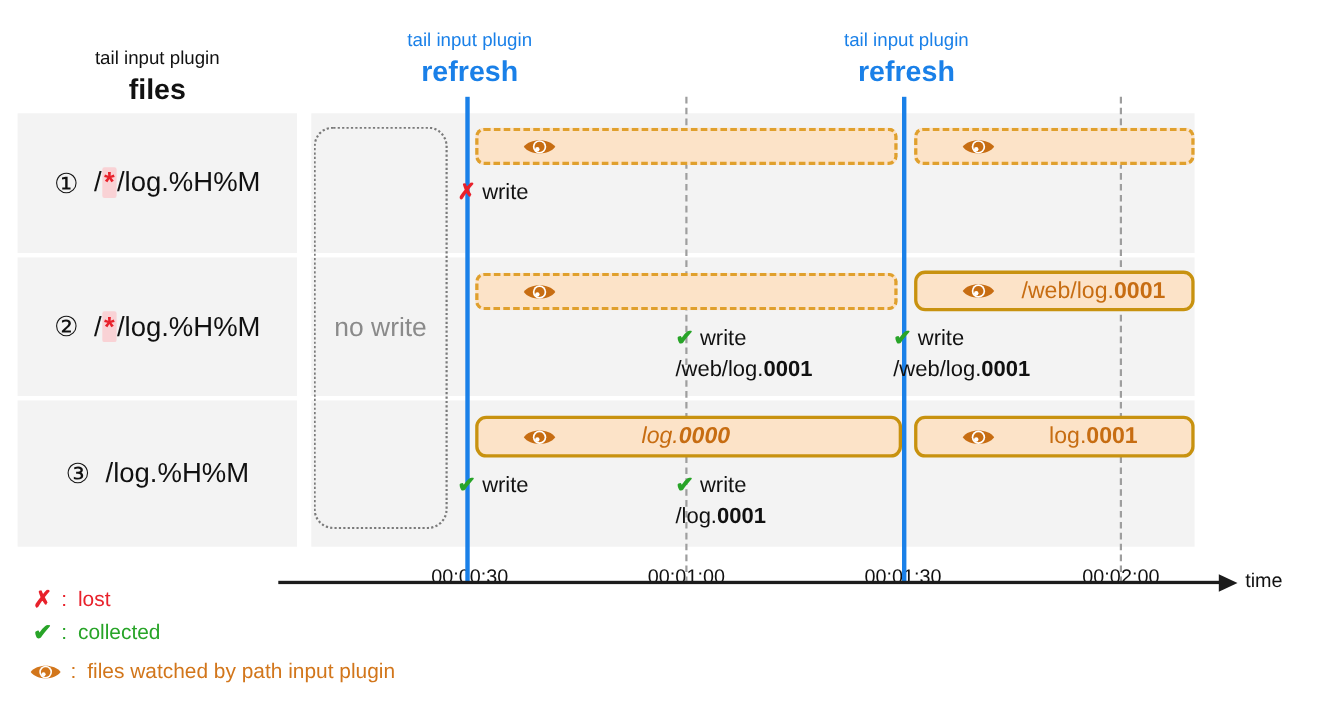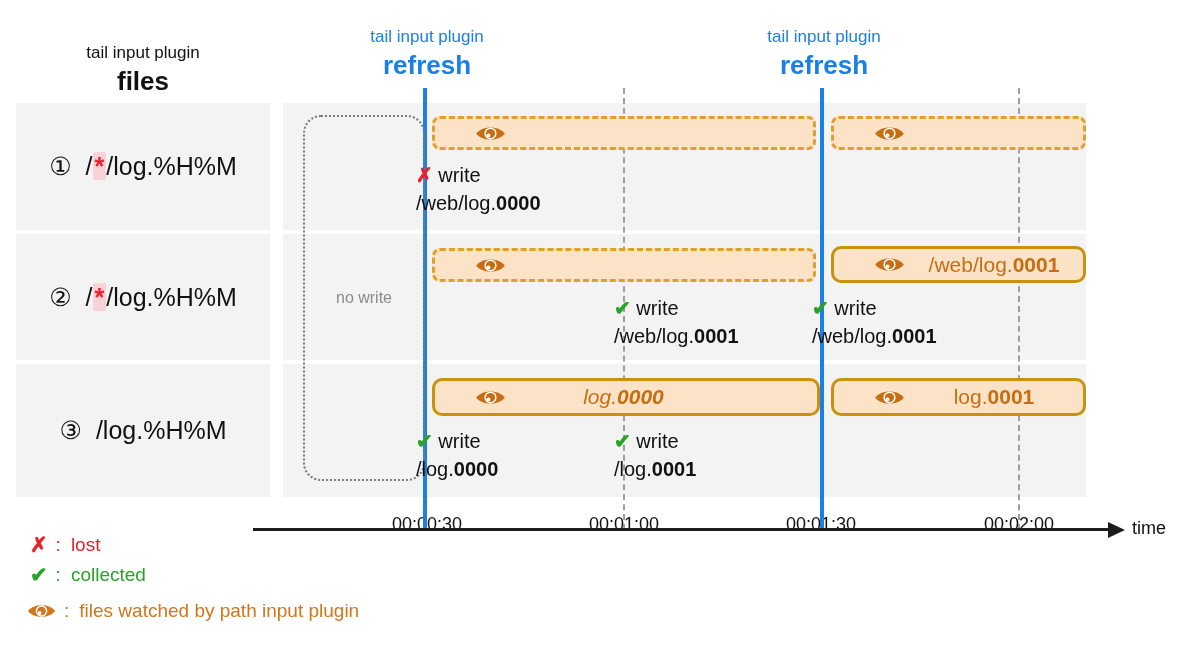--- a/index.html
+++ b/index.html
@@ -25,23 +25,23 @@
   .rlabel{left:16px;width:254px;display:flex;align-items:center;justify-content:center;
     gap:14px;font-size:25px;}
   .rlabel .num{font-size:25px;}
   .rmain{left:283px;width:803px;}
   .r1{top:103px;height:127px;}
   .r2{top:234px;height:126px;}
   .r3{top:364px;height:133px;}
   .star-hl{color:#e8212b;background:#f9d2d5;padding:0 2px;border-radius:2px;font-weight:bold;}
 
   
-  .nowrite{left:303px;top:115px;width:118px;height:362px;border:2px dotted #7a7a7a;
+  .nowrite{left:285px;top:115px;width:118px;height:362px;border:2px dotted #7a7a7a;
     border-radius:18px;display:flex;align-items:center;justify-content:center;
-    font-size:16px;color:#8a8a8a;z-index:2;}
+    font-size:24px;color:#8a8a8a;z-index:2;}
 
   
   .bar{display:flex;align-items:center;background:#fce3c8;z-index:3;box-sizing:border-box;
     padding-left:40px;}
   .bar-dashed{border:3px dashed #e0a02d;border-radius:8px;}
   .bar-solid{border:3.5px solid #c8920f;border-radius:10px;}
   .bar-label{flex:1;text-align:center;font-size:21px;color:#c76d12;white-space:nowrap;}
   .bar-label b{font-weight:bold;}
   .b1r1{left:432px;top:116px;width:384px;height:34px;}
   .b2r1{left:831px;top:116px;width:255px;height:34px;}
@@ -175,33 +175,31 @@
       <path d="M1 11 C 7 2.5, 25 2.5, 31 11 C 25 19.5, 7 19.5, 1 11 Z" fill="#c76d12"></path>
       <circle cx="16" cy="11" r="6.4" fill="#ffffff"></circle>
         <circle cx="16" cy="11" r="4.8" fill="#c76d12"></circle>
       <circle cx="13.9" cy="13.2" r="2.1" fill="#ffffff"></circle>
     </svg>
     <span class="bar-label"><span>log.</span><b>0001</b></span>
   </div>
 
   <div class="abs anno a-r1">
     <div><span class="mark mark-x">✗</span> <span>write</span></div>
-    <div><span>/web/log.</span><b>0000</b></div>
   </div>
   <div class="abs anno a-r2a">
     <div><span class="mark mark-v">✔</span> <span>write</span></div>
     <div><span>/web/log.</span><b>0001</b></div>
   </div>
   <div class="abs anno a-r2b">
     <div><span class="mark mark-v">✔</span> <span>write</span></div>
     <div><span>/web/log.</span><b>0001</b></div>
   </div>
   <div class="abs anno a-r3a">
     <div><span class="mark mark-v">✔</span> <span>write</span></div>
-    <div><span>/log.</span><b>0000</b></div>
   </div>
   <div class="abs anno a-r3b">
     <div><span class="mark mark-v">✔</span> <span>write</span></div>
     <div><span>/log.</span><b>0001</b></div>
   </div>
 
   <div class="abs axis-line"></div>
   <div class="abs axis-arrow"></div>
   <div class="abs time-label">time</div>
   <div class="abs tick t1">00:00:30</div>

